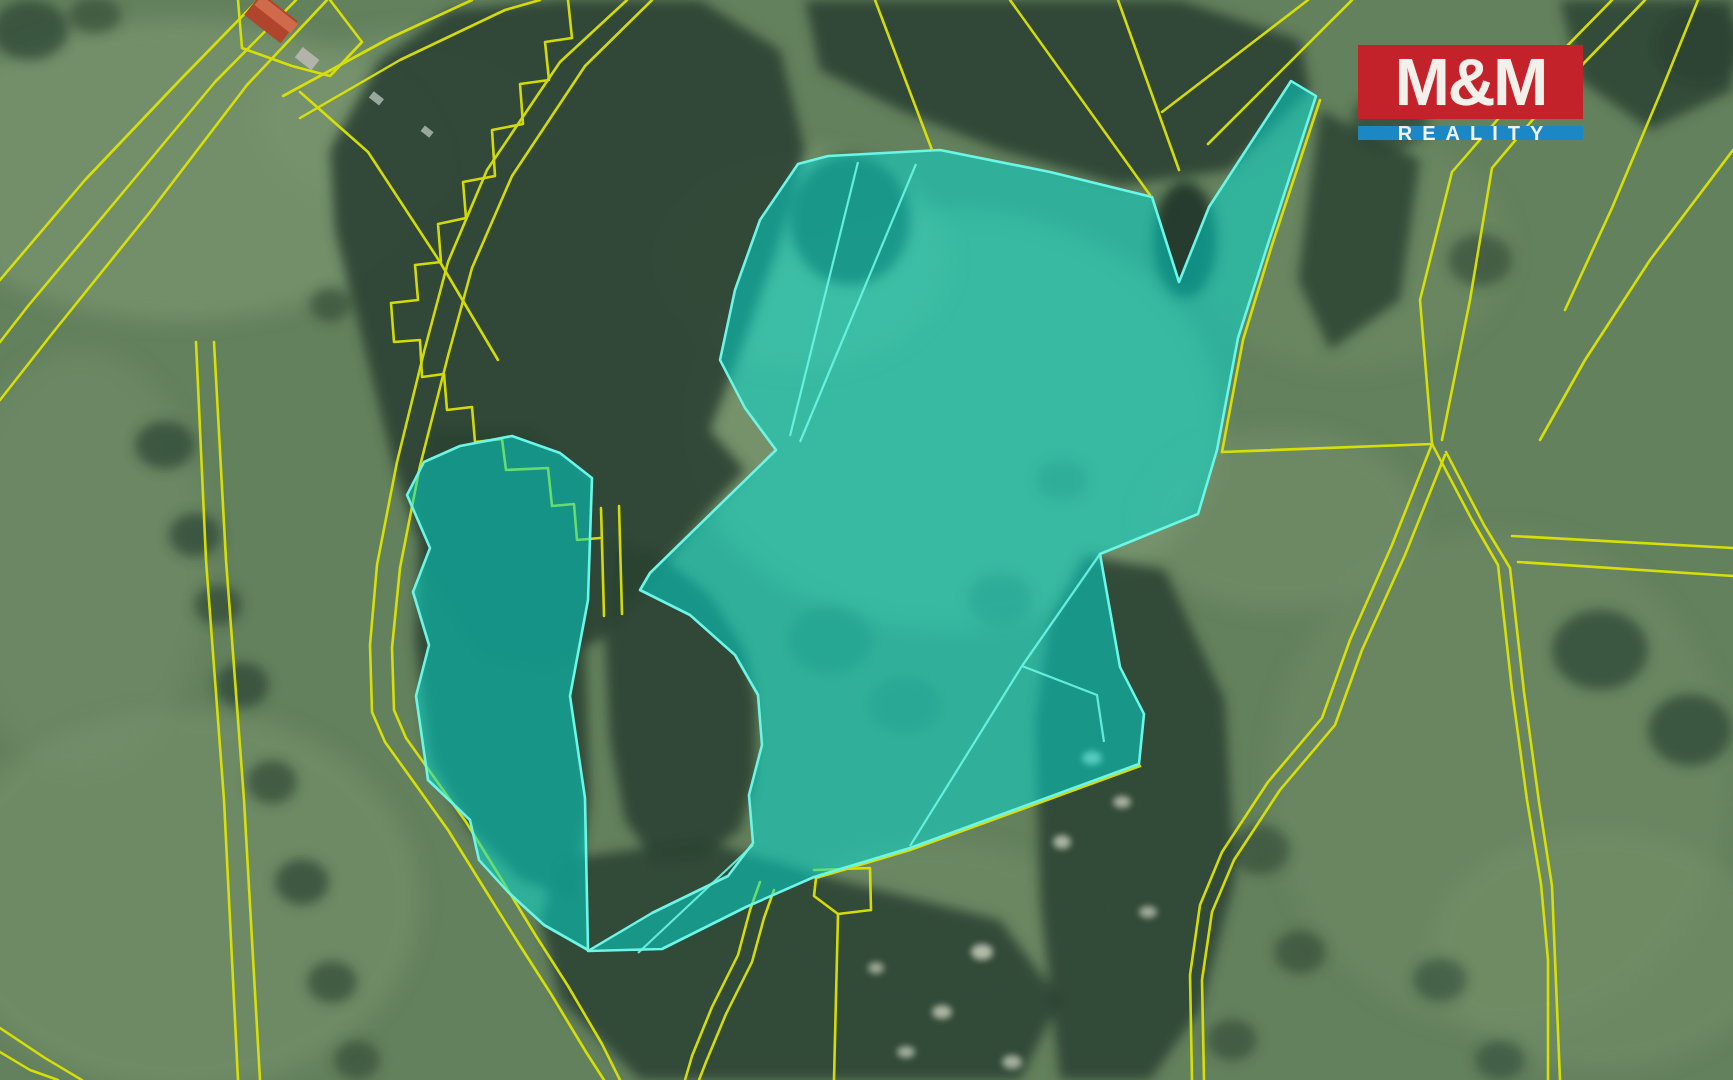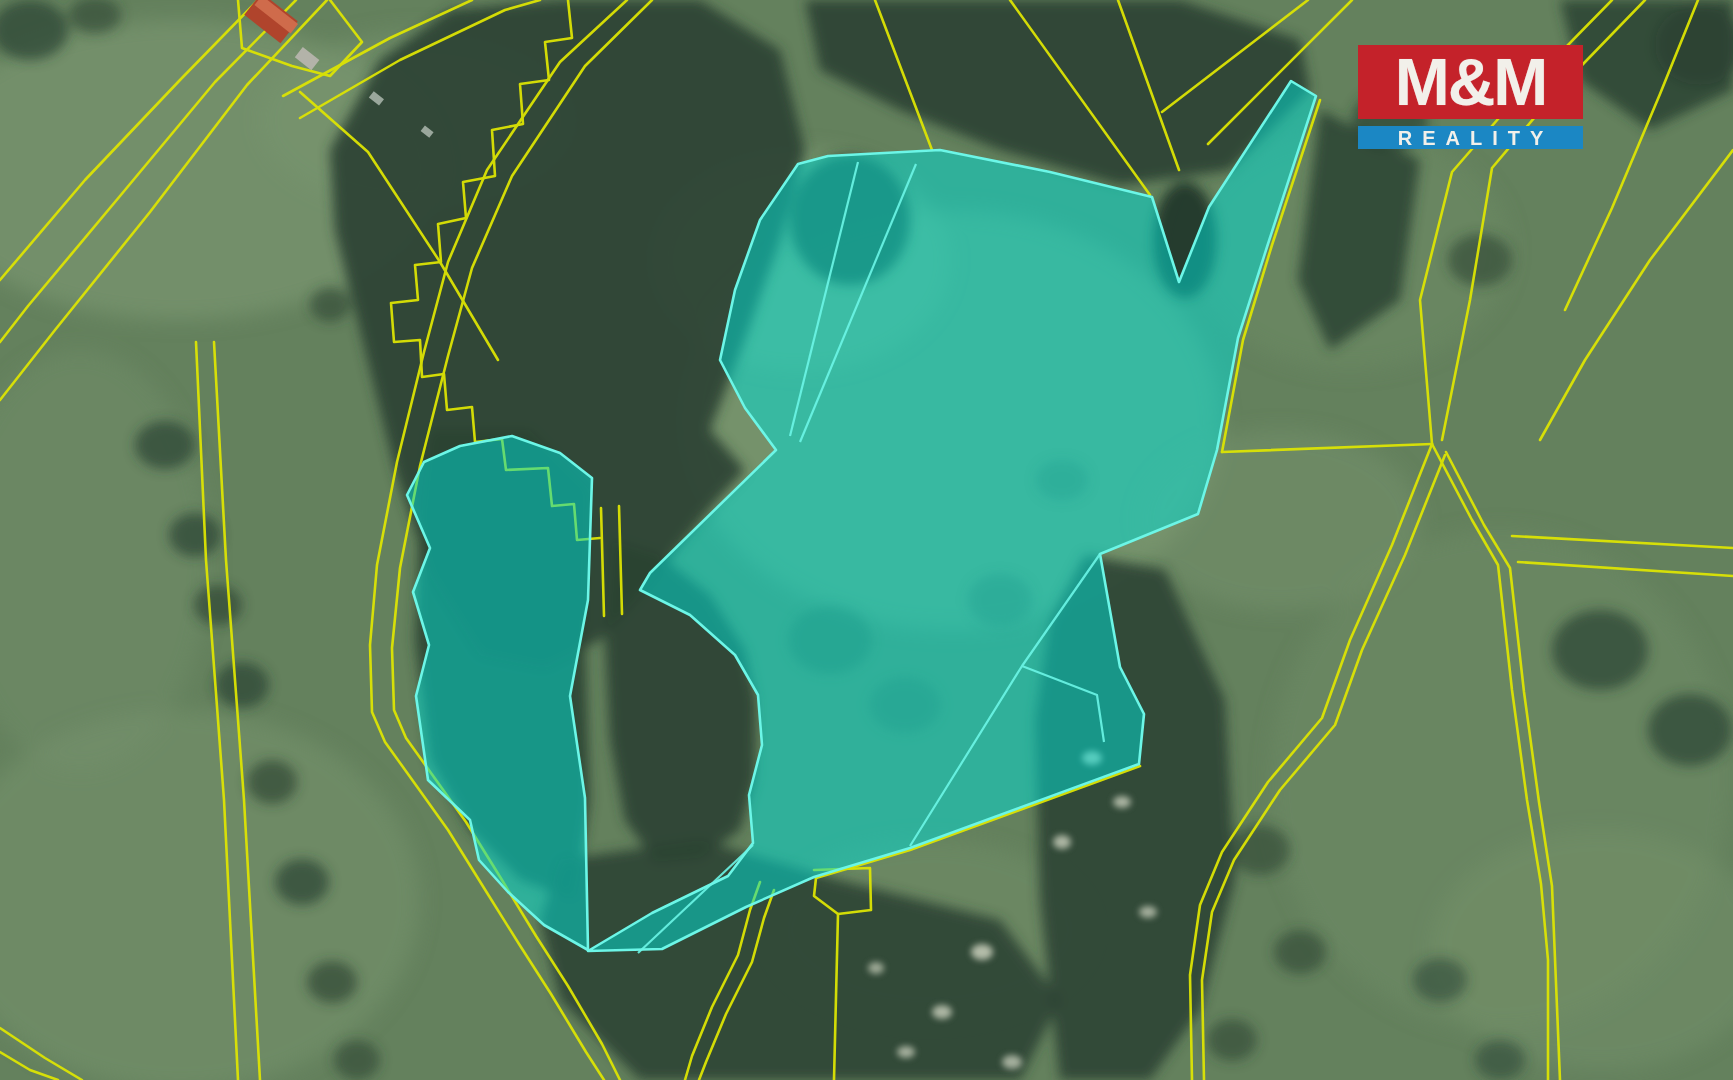--- a/index.html
+++ b/index.html
@@ -28,21 +28,21 @@
   }
   .logo-red{
     height:74px;background:var(--logo-red);
     display:flex;align-items:center;justify-content:center;
     color:var(--logo-text);
     font-weight:900;font-size:66px;letter-spacing:-2px;
     line-height:1;overflow:hidden;
     text-shadow:0 0 1px rgba(255,255,255,.4);
   }
   .logo-blue{
-    height:23px;background:var(--logo-blue);
+    height:14px;background:var(--logo-blue);
     display:flex;align-items:center;justify-content:center;
     color:var(--logo-text);
     font-weight:700;font-size:20px;
     letter-spacing:10px;padding-left:10px;
     line-height:1;
   }
 </style>
 </head>
 <body>
 

